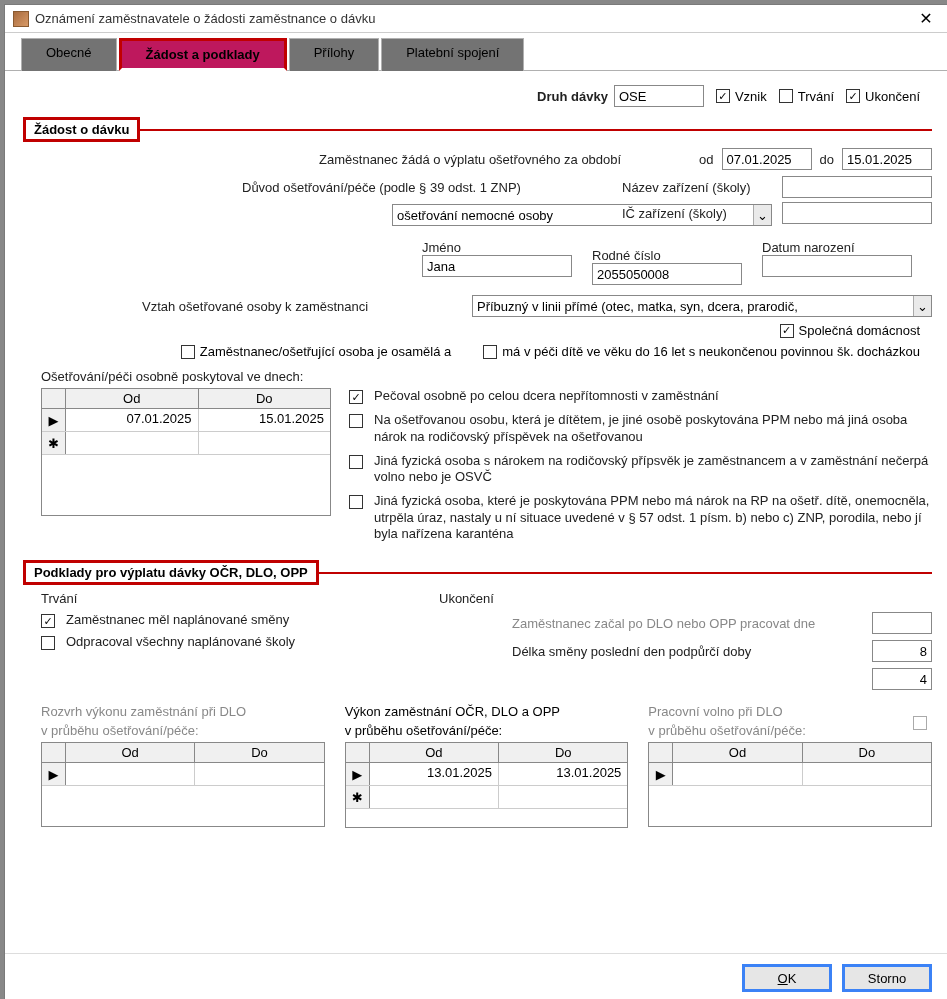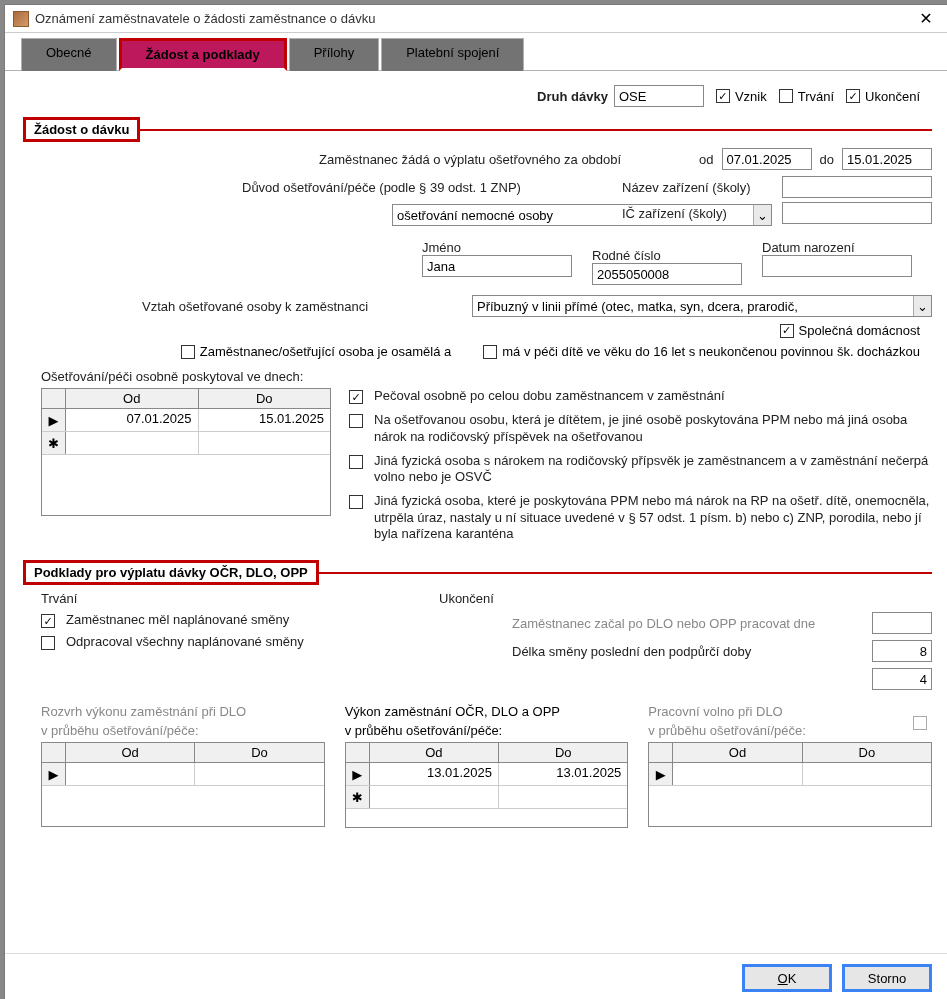--- a/index.html
+++ b/index.html
@@ -184,21 +184,21 @@
                 <div class="gcell"></div>
               </div>
               <div style="height:60px;"></div>
             </div>
           </div>
         </div>
 
         <div class="chk-stack" style="flex:1;">
           <div class="chk-row">
               <span class="chkbox">✓</span>
-              <span class="chk-text">Pečoval osobně po celou dobu zaměstnancem v zaměstnání</span>
+              <span class="chk-text">Pečoval osobně po celou dcera nepřítomnosti v zaměstnání</span>
             </div>
           <div class="chk-row">
               <span class="chkbox"></span>
               <span class="chk-text">Na ošetřovanou osobu, která je dítětem, je jiné osobě poskytována PPM nebo má jiná osoba nárok na rodičovský příspěvek na ošetřovanou</span>
             </div>
           <div class="chk-row">
               <span class="chkbox"></span>
               <span class="chk-text">Jiná fyzická osoba s nárokem na rodičovský přípsvěk je zaměstnancem a v zaměstnání nečerpá volno nebo je OSVČ</span>
             </div>
           <div class="chk-row">
@@ -217,21 +217,21 @@
     <div style="padding-left:18px;">
       <div class="two-col">
         <div style="width:380px;">
           <div class="lbl">Trvání</div>
           <div class="chk-row" style="margin-top:6px;">
               <span class="chkbox">✓</span>
               <span class="chk-text">Zaměstnanec měl naplánované směny</span>
             </div>
           <div class="chk-row" style="margin-top:6px;">
               <span class="chkbox"></span>
-              <span class="chk-text">Odpracoval všechny naplánované směny</span>
+              <span class="chk-text">Odpracoval všechny naplánované školy</span>
             </div>
         </div>
         <div style="flex:1;">
           <div class="lbl">Ukončení</div>
           <div class="row" style="margin-top:6px;">
             <span class="lbl disabled-text" style="width:360px;">Zaměstnanec začal po DLO nebo OPP pracovat dne</span>
             <input type="text" class="disabled-input" style="width: 60px;">
           </div>
           <div class="row">
             <span class="lbl" style="width:360px;">Délka směny poslední den podpůrčí doby</span>

